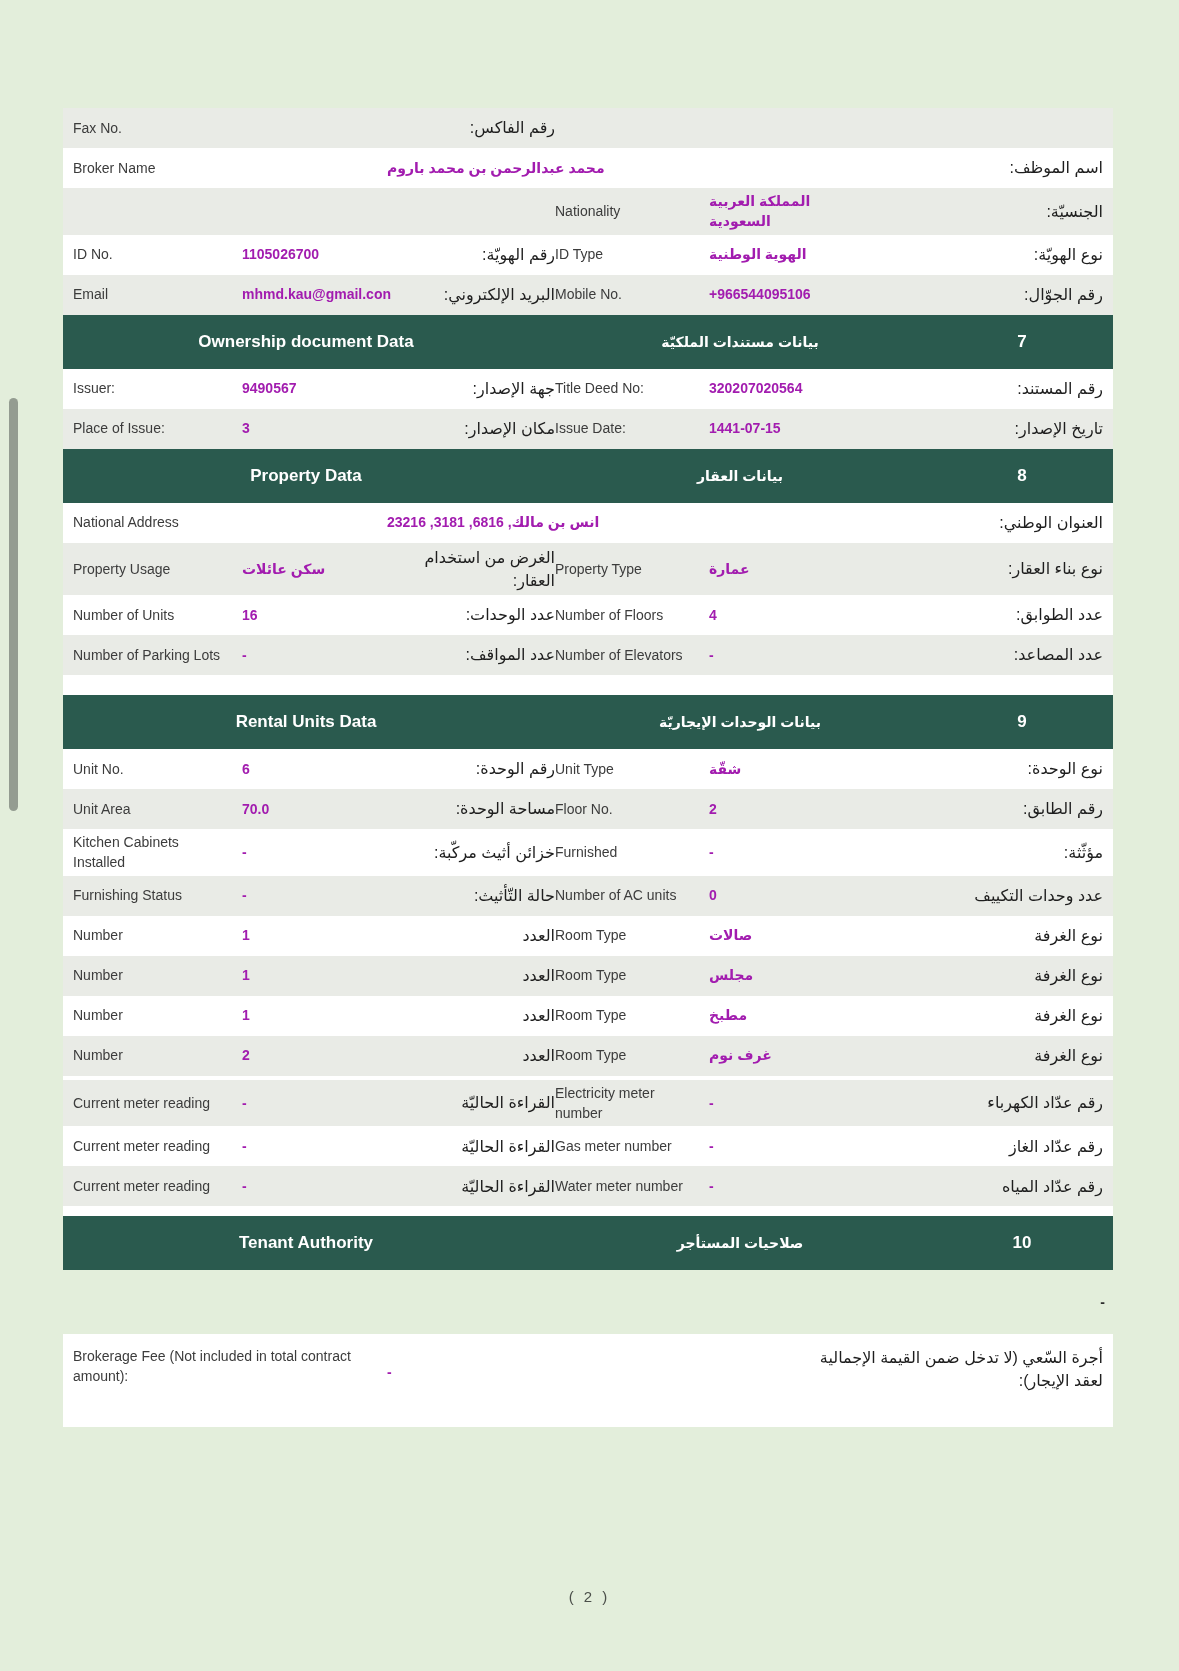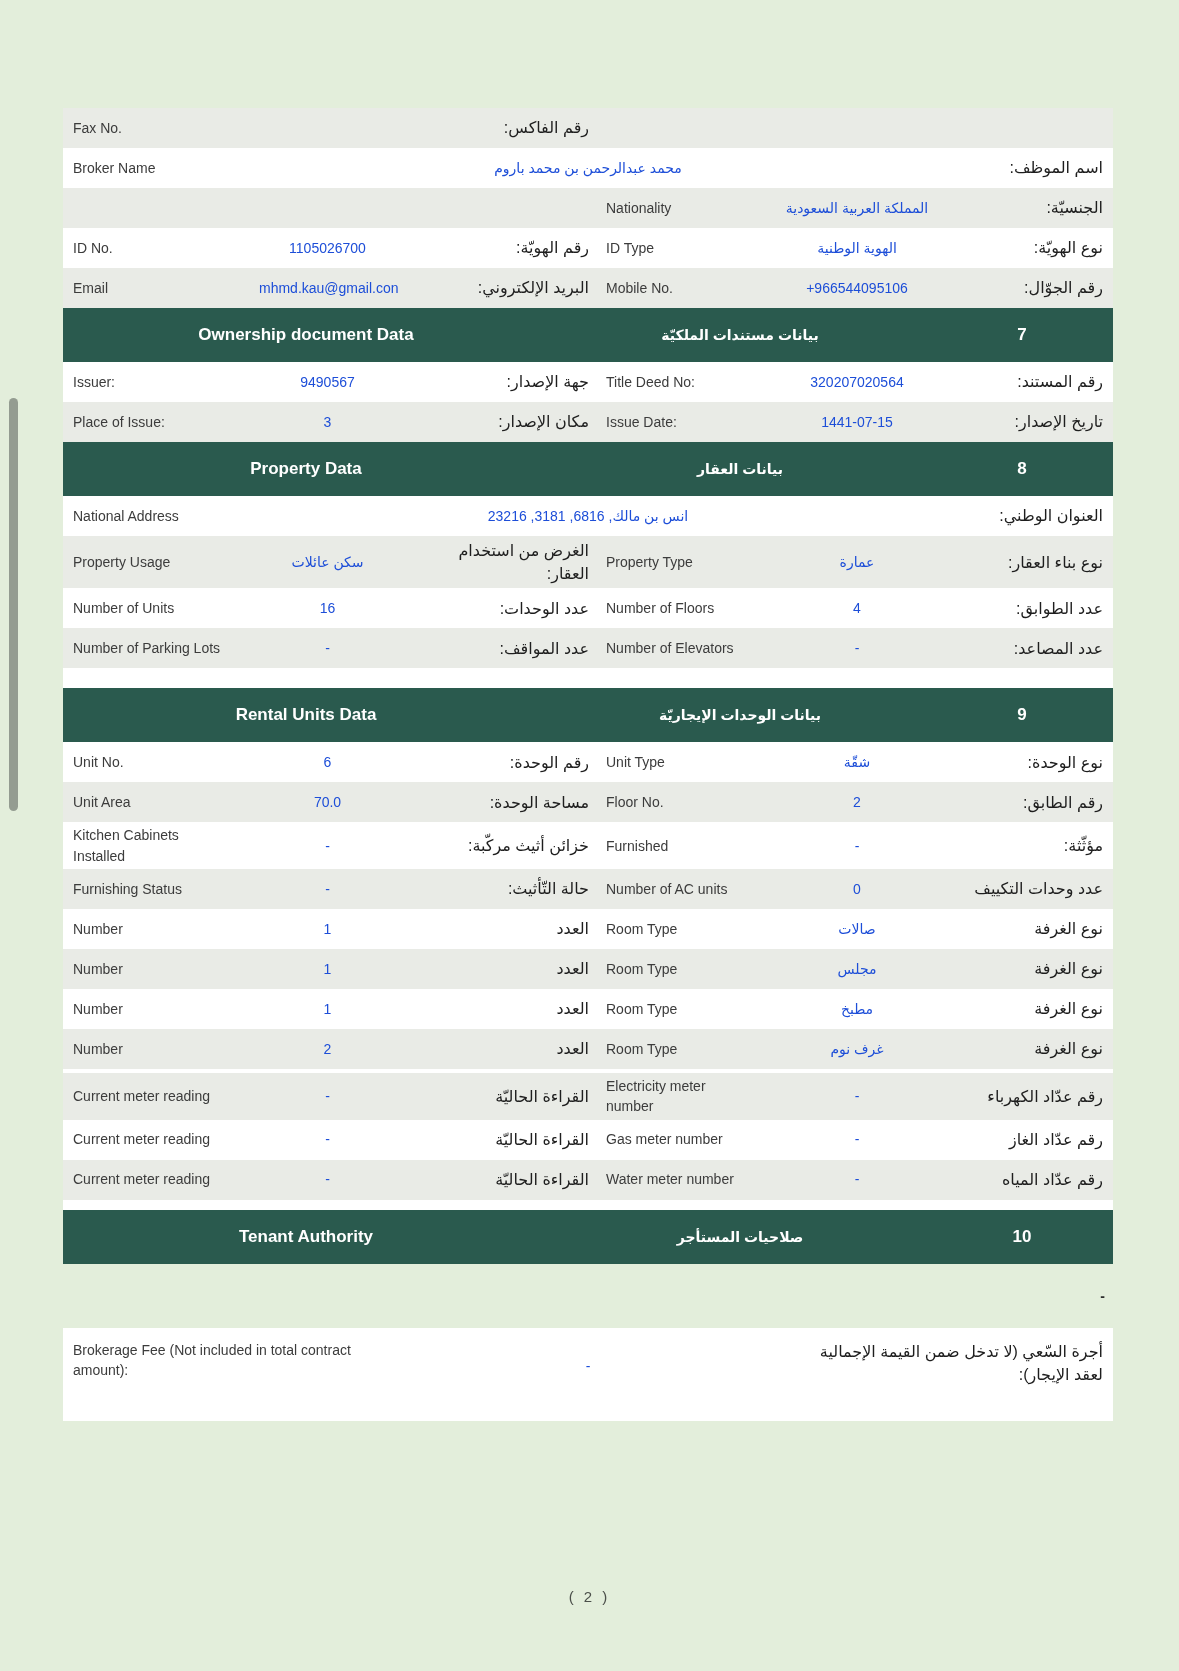--- a/index.html
+++ b/index.html
@@ -21,33 +21,32 @@
   }
   .doc{
     position:absolute;left:63px;top:108px;width:1050px;
   }
   .row{
     display:grid;
     grid-template-columns:165px 145px 172px 150px 168px 1fr;
     align-items:center;
     min-height:40px;
     padding:3px 10px;
-    gap:17px;
   }
   .row.full{
     grid-template-columns:310px 1fr 310px;
   }
   .bg-gray{background:var(--row-gray);}
   .bg-white{background:var(--row-white);}
   .cell{
     font-size:14px;line-height:1.45;color:#3c3c3c;
   }
   .cell.en{text-align:left;padding-right:6px;}
   .cell.val{
-    font-weight:normal;color:#1d4ed8;text-align:center;padding:0 4px;
+    font-weight:bold;color:#a21caf;text-align:left;padding:0 4px;
   }
   .cell.ar{
     direction:rtl;text-align:right;color:#1e1e1e;font-size:16px;
   }
   .sec{
     display:grid;
     grid-template-columns:1fr 1fr 130px;
     align-items:center;
     min-height:54px;
     background:var(--header-green);

